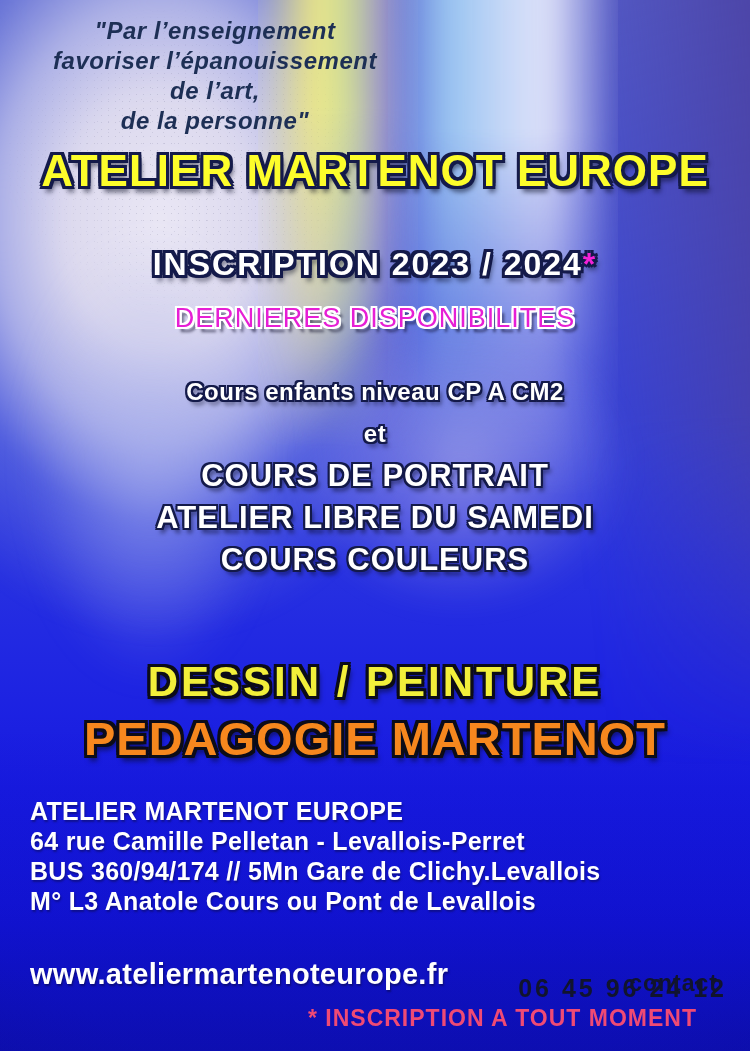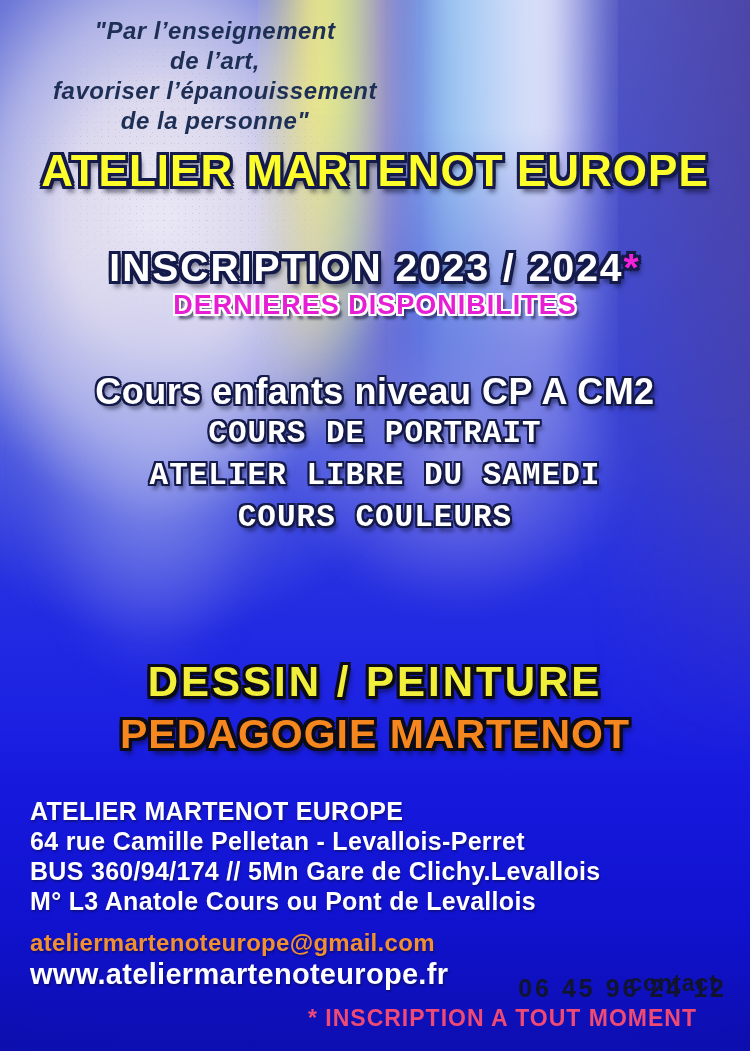--- a/index.html
+++ b/index.html
@@ -88,54 +88,54 @@
     color:#1d2f55;letter-spacing:.5px;white-space:normal;
   }
   .main-title{
     top:146px;font-size:44px;font-weight:bold;letter-spacing:1px;
     color:#fdfd2b;
     text-shadow:-3px -3px 0 #141a4a,0 -3px 0 #141a4a,3px -3px 0 #141a4a,
       -3px 0 0 #141a4a,3px 0 0 #141a4a,-3px 3px 0 #141a4a,0 3px 0 #141a4a,
       3px 3px 0 #141a4a,3px 6px 5px rgba(5,8,30,.6);
   }
   .inscription{
-    top:246px;font-size:39px;font-weight:bold;letter-spacing:2px;
+    top:246px;font-size:32px;font-weight:bold;letter-spacing:2px;
     color:#ffffff;
     text-shadow:-3px -3px 0 #141a4a,0 -3px 0 #141a4a,3px -3px 0 #141a4a,
       -3px 0 0 #141a4a,3px 0 0 #141a4a,-3px 3px 0 #141a4a,0 3px 0 #141a4a,
       3px 3px 0 #141a4a,3px 6px 5px rgba(5,8,30,.6);
   }
   .inscription .star{color:#f322d8;}
   .availability{
-    top:290px;font-size:27px;font-weight:bold;letter-spacing:1px;
+    top:303px;font-size:27px;font-weight:normal;letter-spacing:1px;
     color:#e61fd5;
     text-shadow:-2px -2px 0 #fff,0 -2px 0 #fff,2px -2px 0 #fff,
       -2px 0 0 #fff,2px 0 0 #fff,-2px 2px 0 #fff,0 2px 0 #fff,2px 2px 0 #fff,
       4px 5px 3px rgba(10,10,40,.65);
   }
   .courses{top:371px;left:0;right:0;text-align:center;}
   .courses div{
     height:42px;line-height:42px;font-weight:bold;letter-spacing:.5px;
     color:#ffffff;
     text-shadow:-2px -2px 0 #141a4a,0 -2px 0 #141a4a,2px -2px 0 #141a4a,
       -2px 0 0 #141a4a,2px 0 0 #141a4a,-2px 2px 0 #141a4a,0 2px 0 #141a4a,
       2px 2px 0 #141a4a,3px 5px 4px rgba(5,8,30,.55);
   }
-  .courses .c-big{font-size:36px;}
-  .courses .c-caps{font-size:31px;letter-spacing:1px;font-family:Liberation Mono, monospace;}
+  .courses .c-big{font-size:24px;}
+  .courses .c-caps{font-size:31px;letter-spacing:1px;}
   .hl-dessin{
     top:658px;font-size:42px;font-weight:bold;letter-spacing:3px;
     color:#f2ef3a;
     text-shadow:-3px -3px 0 #0c0c18,0 -3px 0 #0c0c18,3px -3px 0 #0c0c18,
       -3px 0 0 #0c0c18,3px 0 0 #0c0c18,-3px 3px 0 #0c0c18,0 3px 0 #0c0c18,
       3px 3px 0 #0c0c18,3px 6px 5px rgba(5,8,30,.6);
     text-align:center;
   }
   .hl-pedagogie{
-    top:711px;font-size:41px;font-weight:bold;letter-spacing:1px;
+    top:711px;font-size:47px;font-weight:bold;letter-spacing:1px;
     color:#f6871e;
     text-shadow:-3px -3px 0 #0c0c18,0 -3px 0 #0c0c18,3px -3px 0 #0c0c18,
       -3px 0 0 #0c0c18,3px 0 0 #0c0c18,-3px 3px 0 #0c0c18,0 3px 0 #0c0c18,
       3px 3px 0 #0c0c18,3px 6px 5px rgba(5,8,30,.6);
   }
   .address{
     left:30px;top:796px;font-size:25px;line-height:30px;font-weight:bold;
     color:#ffffff;letter-spacing:.3px;
     text-shadow:1px 2px 2px rgba(10,10,60,.45);
   }
@@ -172,48 +172,48 @@
   <div class="bg bg-leftcol"></div>
   <div class="bg bg-rainbow-yellow"></div>
   <div class="bg bg-rainbow-blue"></div>
   <div class="bg bg-center-haze"></div>
   <div class="bg bg-bottom-shade"></div>
   <div class="bg bg-vignette"></div>
   <div class="bg bg-grain"></div>
 
   <div class="txt quote">
     <div>"Par l’enseignement</div>
+    <div>favoriser l’épanouissement</div>
     <div>de l’art,</div>
-    <div>favoriser l’épanouissement</div>
     <div>de la personne"</div>
   </div>
 
   <div class="txt center main-title">ATELIER MARTENOT EUROPE</div>
 
   <div class="txt center inscription"><span>INSCRIPTION 2023 / 2024</span><span class="star">*</span></div>
 
   <div class="txt center availability">DERNIERES DISPONIBILITES</div>
 
   <div class="txt courses">
     <div class="c-big">Cours enfants niveau CP A CM2</div>
+    <div class="c-big">et</div>
     <div class="c-caps">COURS DE PORTRAIT</div>
     <div class="c-caps">ATELIER LIBRE DU SAMEDI</div>
     <div class="c-caps">COURS COULEURS</div>
   </div>
 
   <div class="txt center hl-dessin">DESSIN / PEINTURE</div>
   <div class="txt center hl-pedagogie">PEDAGOGIE MARTENOT</div>
 
   <div class="txt address">
     <div>ATELIER MARTENOT EUROPE</div>
     <div>64 rue Camille Pelletan - Levallois-Perret</div>
     <div>BUS 360/94/174 // 5Mn Gare de Clichy.Levallois</div>
     <div>M° L3 Anatole Cours ou Pont de Levallois</div>
   </div>
 
-  <div class="txt email">ateliermartenoteurope@gmail.com</div>
   <div class="txt website">www.ateliermartenoteurope.fr</div>
   <div class="txt contact-label">contact</div>
   <div class="txt phone">06 45 96 24 12</div>
 
   <div class="txt footnote">* INSCRIPTION A TOUT MOMENT</div>
 
 </div>
 
 </body></html>

